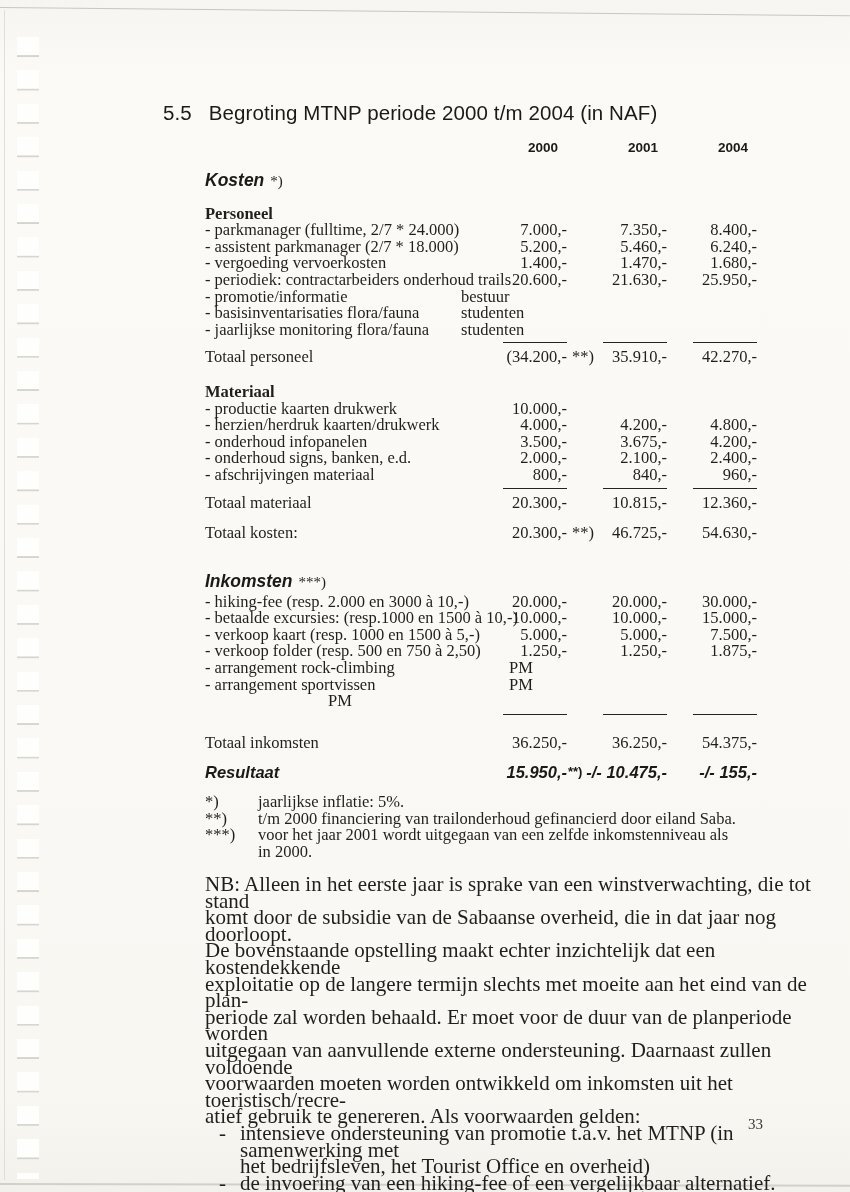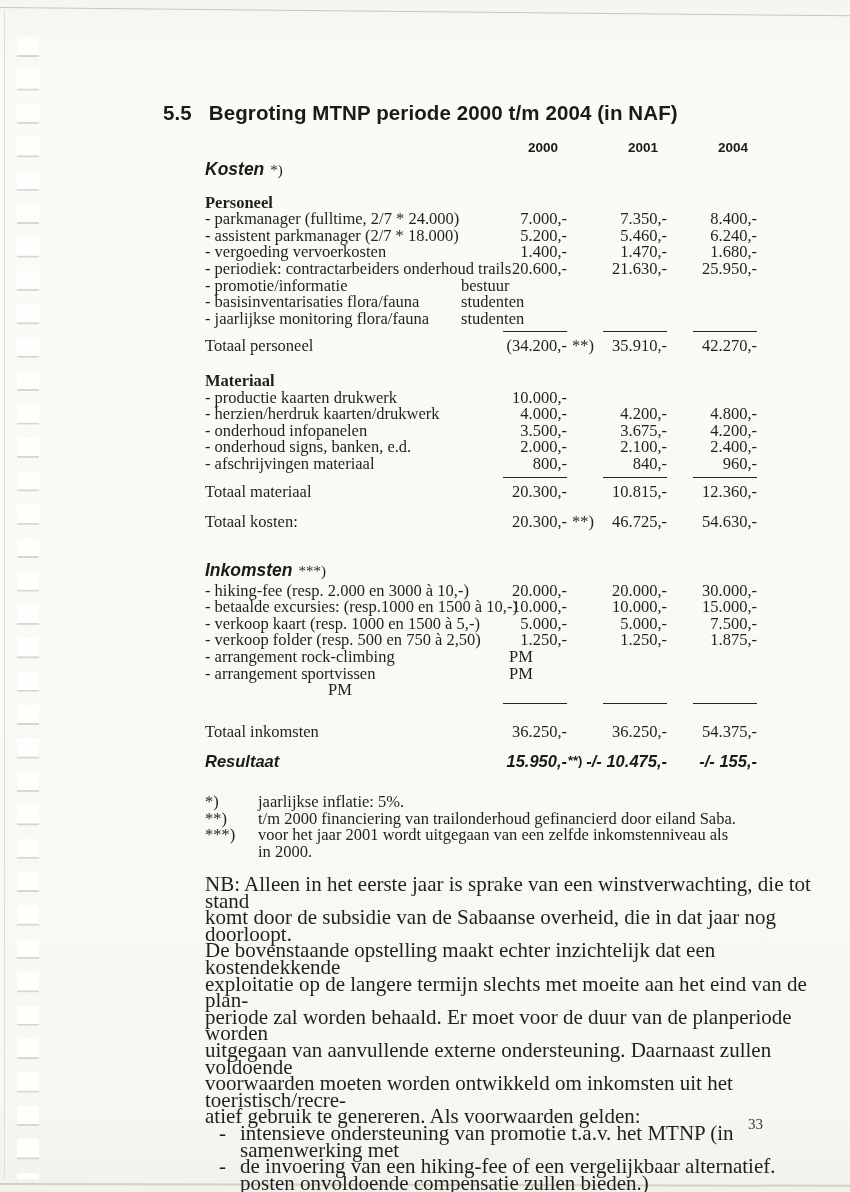--- a/index.html
+++ b/index.html
@@ -21,35 +21,35 @@
       #fefefd 0px, #fefefd 18px,
       #dad8d2 18.5px, #d6d4ce 19.5px,
       rgba(0,0,0,0) 20.5px, rgba(0,0,0,0) 33.4px);
   }
 
   
   .title-row {
     position:absolute; left:163px; top:101px;
     display:flex; gap:17px;
     font-family:"Liberation Sans", sans-serif;
-    font-weight:bold; font-size:20.5px; color:#1b1a18; letter-spacing:0.1px;
+    font-weight:normal; font-size:20.5px; color:#1b1a18; letter-spacing:0.1px;
   }
 
   
   .btable { position:absolute; left:205px; top:140px; width:560px; font-size:16.5px; line-height:16.6px; }
   .tr { display:grid; grid-template-columns:270px 92px 100px 90px; align-items:baseline; }
   .lbl { white-space:nowrap; overflow:visible; }
   .num { text-align:right; white-space:nowrap; position:relative; }
   .num.txt { text-align:left; margin-left:-14px; }
   .num.mid { text-align:center; }
   .yr-row { margin-bottom:4px; }
   .yr { font-family:"Liberation Sans", sans-serif; font-weight:bold; font-size:13.5px; text-align:right; padding-right:9px; color:#1b1a18; }
   .hdr-ital { font-family:"Liberation Sans", sans-serif; font-weight:bold; font-style:italic; font-size:17.5px; color:#1b1a18; }
   .marker { font-size:15px; margin-left:6px; }
-  .kosten-row { margin-top:4px; height:21px; }
+  .kosten-row { margin-top:15px; height:21px; }
   .sec-h { font-weight:bold; white-space:nowrap; }
   .personeel-h { margin-top:13px; }
   .materiaal-h { margin-top:18px; }
   .inkomsten-h { margin-top:31px; height:21px; }
   .rule-row { margin-top:4px; height:3px; line-height:3px; }
   .rl { display:inline-block; width:64px; border-top:1.6px solid #24231f; height:0; vertical-align:top; }
   .total-row { margin-top:4px; }
   .tk-row { margin-top:14px; }
   .ti-row { margin-top:18px; }
   .suffix { position:absolute; left:calc(100% + 5px); top:0; font-style:normal; white-space:nowrap; }
@@ -309,20 +309,21 @@
   <div>exploitatie op de langere termijn slechts met moeite aan het eind van de plan-</div>
   <div>periode zal worden behaald. Er moet voor de duur van de planperiode worden</div>
   <div>uitgegaan van aanvullende externe ondersteuning. Daarnaast zullen voldoende</div>
   <div>voorwaarden moeten worden ontwikkeld om inkomsten uit het toeristisch/recre-</div>
   <div>atief gebruik te genereren. Als voorwaarden gelden:</div>
 
   <div class="cond">
     <span class="cond-marker">-</span>
     <span>
       <div>intensieve ondersteuning van promotie t.a.v. het MTNP (in samenwerking met</div>
+      <div>het bedrijfsleven, het Tourist Office en overheid)</div>
     </span>
   </div>
   <div class="cond">
     <span class="cond-marker">-</span>
     <span>
       <div>de invoering van een hiking-fee of een vergelijkbaar alternatief.</div>
       <div>posten onvoldoende compensatie zullen bieden.)</div>
     </span>
   </div>
 </div>

